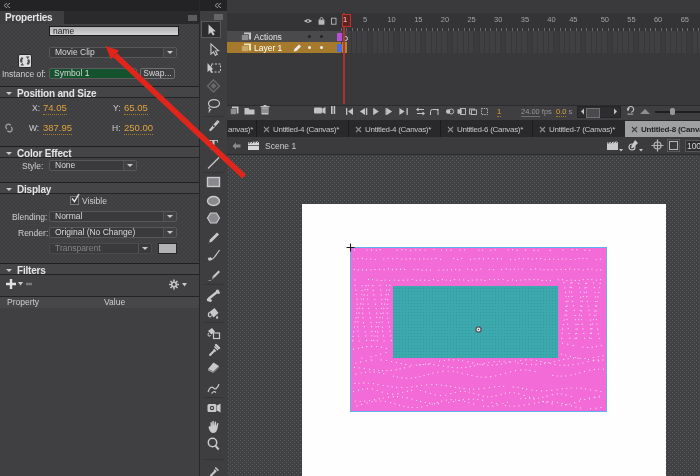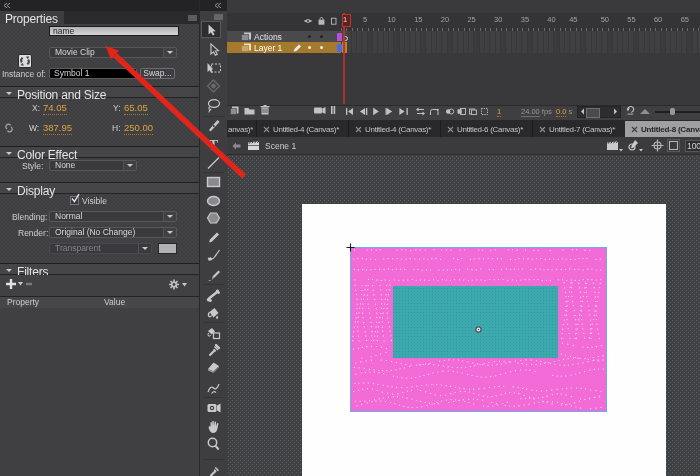--- a/index.html
+++ b/index.html
@@ -1,21 +1,21 @@
 <!DOCTYPE html>
 <html><head><meta charset="utf-8"><style>
 html,body{margin:0;padding:0}
 #app{position:relative;width:700px;height:476px;background:#3E3E40;overflow:hidden;
   font-family:"Liberation Sans",sans-serif}
 .abs{position:absolute}
 .dots{background-image:radial-gradient(circle,rgba(210,216,228,.055) .55px,transparent .95px),radial-gradient(circle,rgba(210,216,228,.055) .55px,transparent .95px);background-size:4px 4px;background-position:0 0,2px 2px}
 .lbl{color:#CFCFD1;font-size:8.5px}
-.hdr{color:#E4E4E6;font-size:12px;font-weight:normal;letter-spacing:-.2px}
+.hdr{color:#E4E4E6;font-size:10px;font-weight:bold;letter-spacing:-.2px}
 .orange{color:#DFA23E;font-size:9.5px;border-bottom:1px dotted #A97A25;line-height:10.5px}
-.fld{position:absolute;background:#000000;border:1px solid #5C5C5F;border-radius:2px;color:#D6D6D8;font-size:8.5px}
+.fld{position:absolute;background:#14532d;border:1px solid #5C5C5F;border-radius:2px;color:#D6D6D8;font-size:8.5px}
 .dd{position:absolute;background:#3A3A3C;border:1px solid #58585B;border-radius:2px;color:#D8D8DA;font-size:8.5px}
 .dd .arr{position:absolute;right:0;top:0;bottom:0;width:12px;border-left:1px solid #525255;background:#414144}
 .dd .arr:after{content:"";position:absolute;left:2.5px;top:3px;border:3.5px solid transparent;border-top-color:#C8C8CA}
 .sechdr{position:absolute;left:0;width:199px;height:10px;background:#454548;border-top:1px solid #1F1F21;border-bottom:1px solid #232325;padding-top:0}
 .sechdr .tri{position:absolute;left:6px;top:5px;border:3.5px solid transparent;border-top-color:#CACACC}
 .sechdr .t{position:absolute;left:17px;top:1px}
 </style></head><body>
 <div id="app">
 <div class="abs" style="left:0;top:0;width:200px;height:476px;background:#3E3E40">
 <div class="abs" style="left:0;top:0;width:200px;height:11px;background:#232325">

